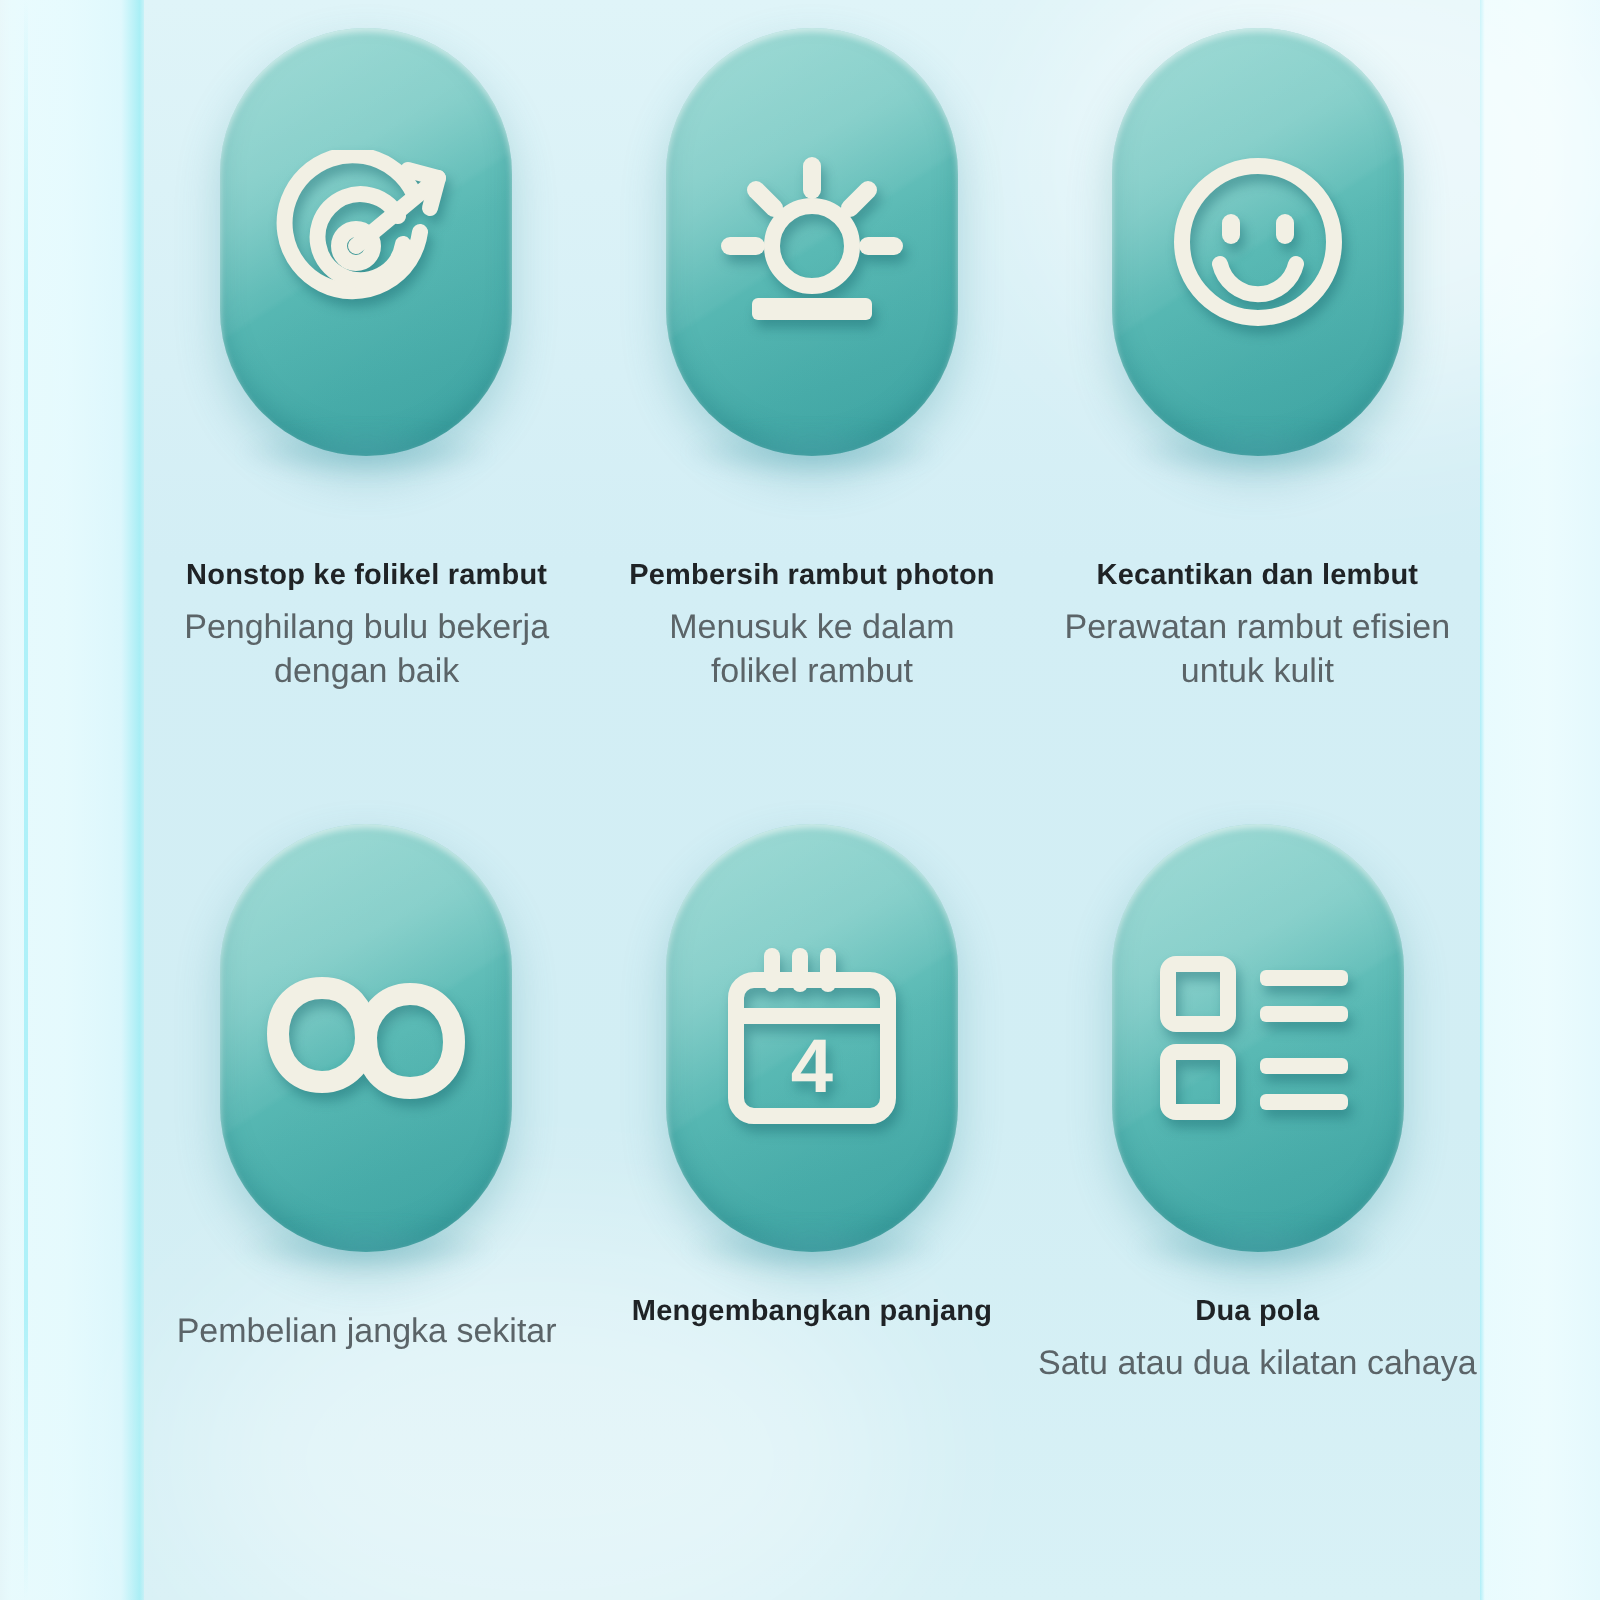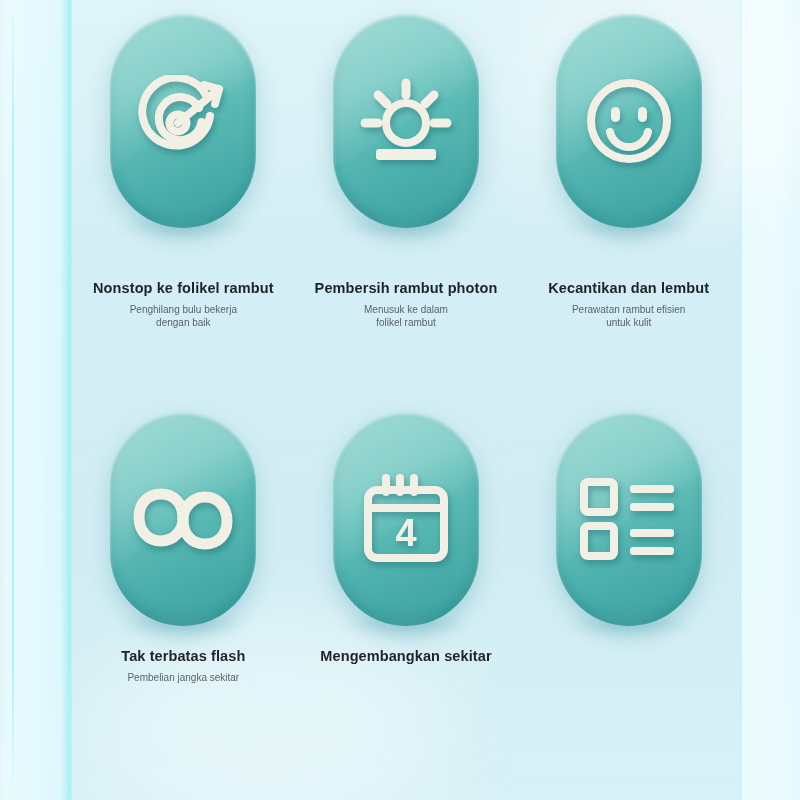--- a/index.html
+++ b/index.html
@@ -124,21 +124,21 @@
   }
   .icon svg { display:block; filter:drop-shadow(2px 4px 3px rgba(25,105,110,.45)); }
 
   
   .caption { text-align:center; width:100%; }
   .cap-title {
     font-size:14.5px; font-weight:bold; color:#1f2326;
     letter-spacing:.1px;
   }
   .cap-sub {
-    font-size:10px; color:#5b6468; line-height:1.30;
+    font-size:17px; color:#5b6468; line-height:1.30;
     margin-top:7px;
   }
 
   .row1 .caption { margin-top:52px; }
   .row2 .caption { margin-top:22px; }
 </style>
 </head>
 <body>
 
 <div class="page">
@@ -228,21 +228,20 @@
         <div class="icon">
           <svg width="104" height="68" viewBox="0 0 104 68">
             <g fill="none" stroke="#f2f0e4" stroke-width="11" stroke-linecap="round">
               <path d="M52 34C52 18 43 9 30 9S8 18 8 32s9 24 22 24 22-11 22-22"></path>
               <path d="M52 34c0 16 9 25 22 25s22-9 22-23-9-24-22-24-22 11-22 22"></path>
             </g>
           </svg>
         </div>
       </div>
       <div class="caption">
-        <div class="cap-title">Tak terbatas flash</div>
         <div class="cap-sub">Pembelian jangka sekitar</div>
       </div>
     </div>
 
     <div class="cell row2">
       <div class="pill-wrap">
         <div class="pill-rim"></div>
         <div class="pill"></div>
         <div class="pill-shadow"></div>
         <div class="icon">
@@ -252,21 +251,21 @@
               <line x1="42" y1="8" x2="42" y2="22"></line>
               <line x1="56" y1="8" x2="56" y2="22"></line>
               <rect x="10" y="20" width="76" height="68" rx="9"></rect>
               <line x1="12" y1="38" x2="84" y2="38"></line>
             </g>
             <text x="48" y="76" text-anchor="middle" fill="#f2f0e4" font-family="'Liberation Sans', sans-serif" font-size="38" font-weight="bold">4</text>
           </svg>
         </div>
       </div>
       <div class="caption">
-        <div class="cap-title">Mengembangkan sekitar</div>
+        <div class="cap-title">Mengembangkan panjang</div>
       </div>
     </div>
 
     <div class="cell row2">
       <div class="pill-wrap">
         <div class="pill-rim"></div>
         <div class="pill"></div>
         <div class="pill-shadow"></div>
         <div class="icon">
           <svg width="102" height="86" viewBox="0 0 102 86">
@@ -276,16 +275,20 @@
             </g>
             <g fill="#f2f0e4">
               <rect x="52" y="9" width="44" height="8" rx="3"></rect>
               <rect x="52" y="27" width="44" height="8" rx="3"></rect>
               <rect x="52" y="53" width="44" height="8" rx="3"></rect>
               <rect x="52" y="71" width="44" height="8" rx="3"></rect>
             </g>
           </svg>
         </div>
       </div>
+      <div class="caption">
+        <div class="cap-title">Dua pola</div>
+        <div class="cap-sub">Satu atau dua kilatan cahaya</div>
+      </div>
     </div>
 
   </div>
 </div>
 
 </body></html>

